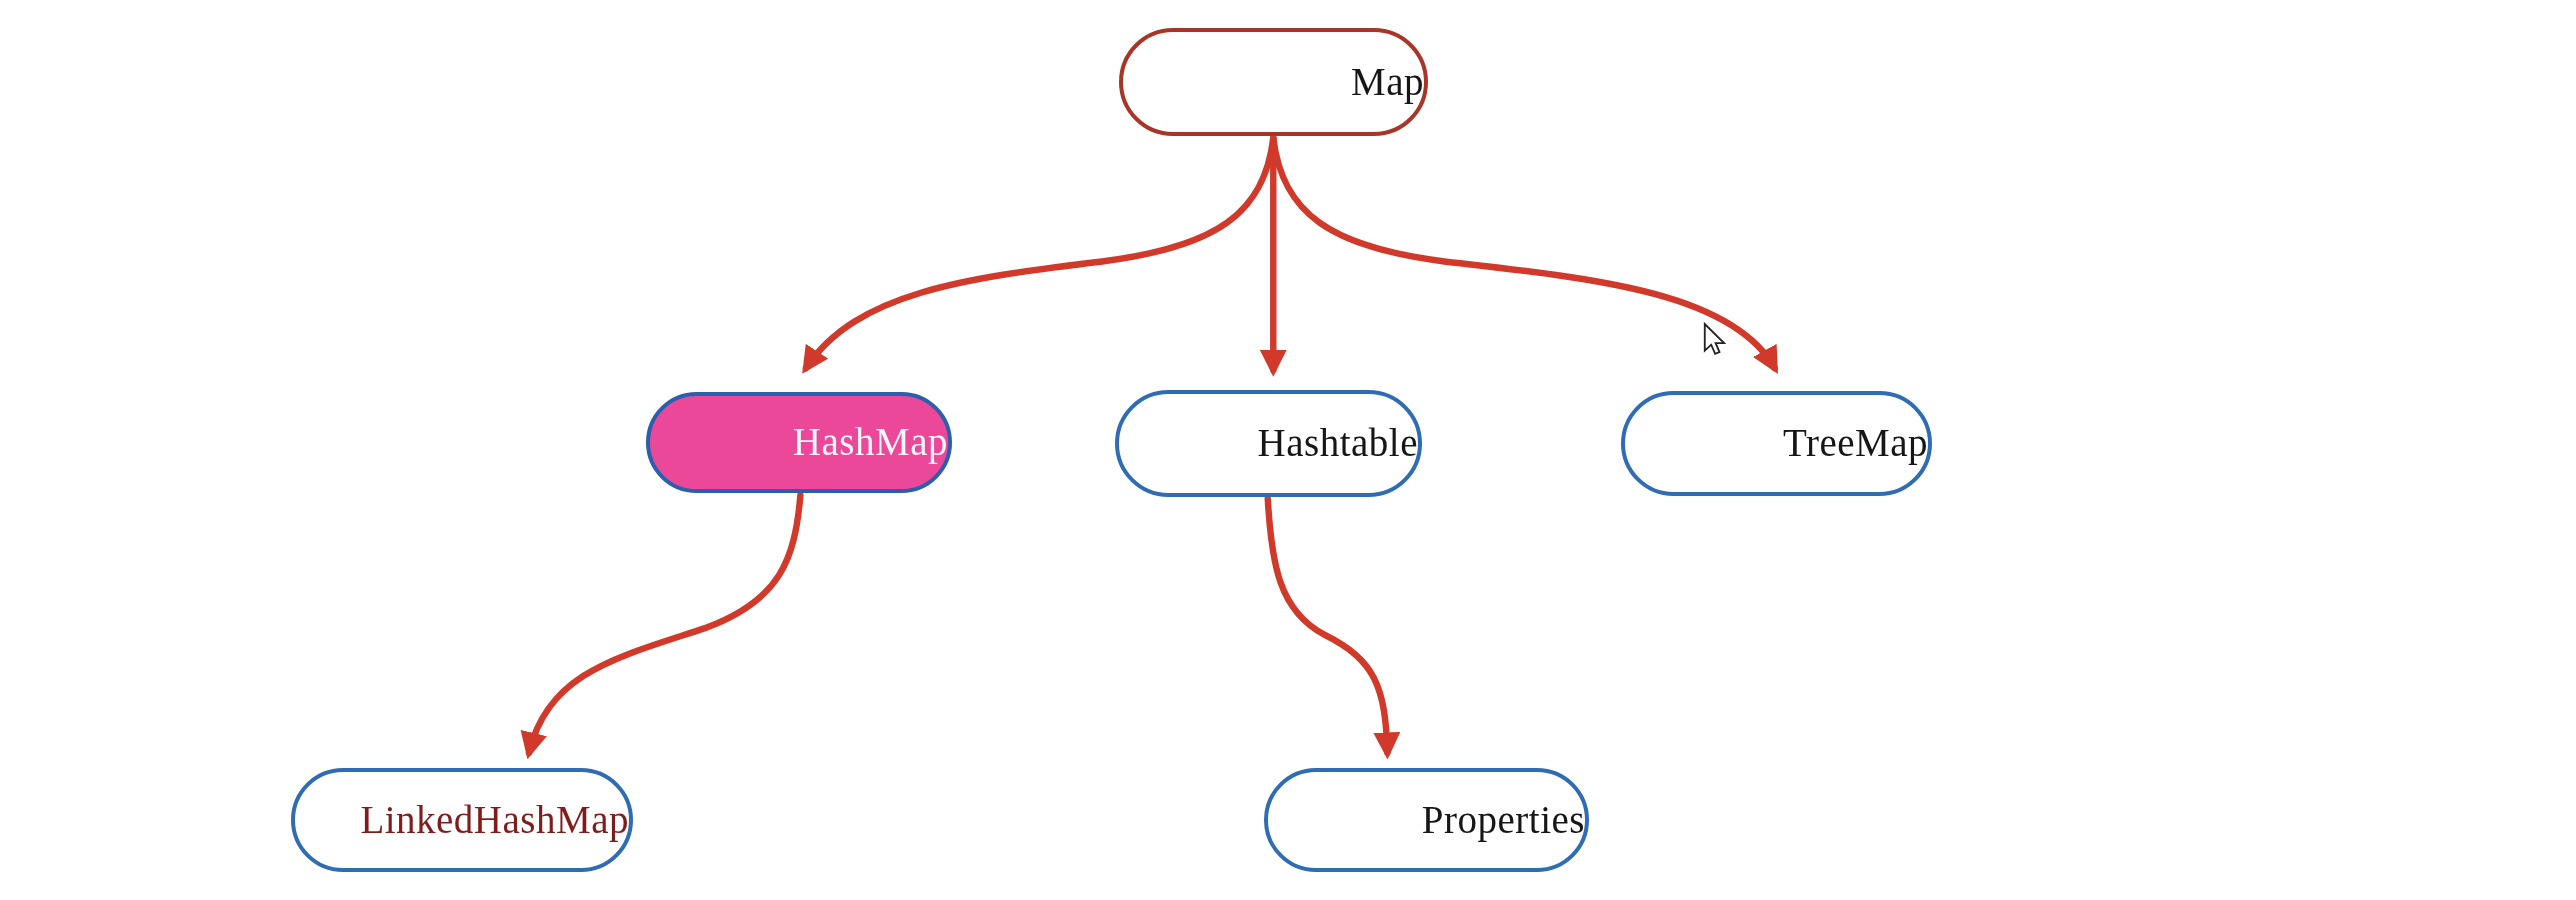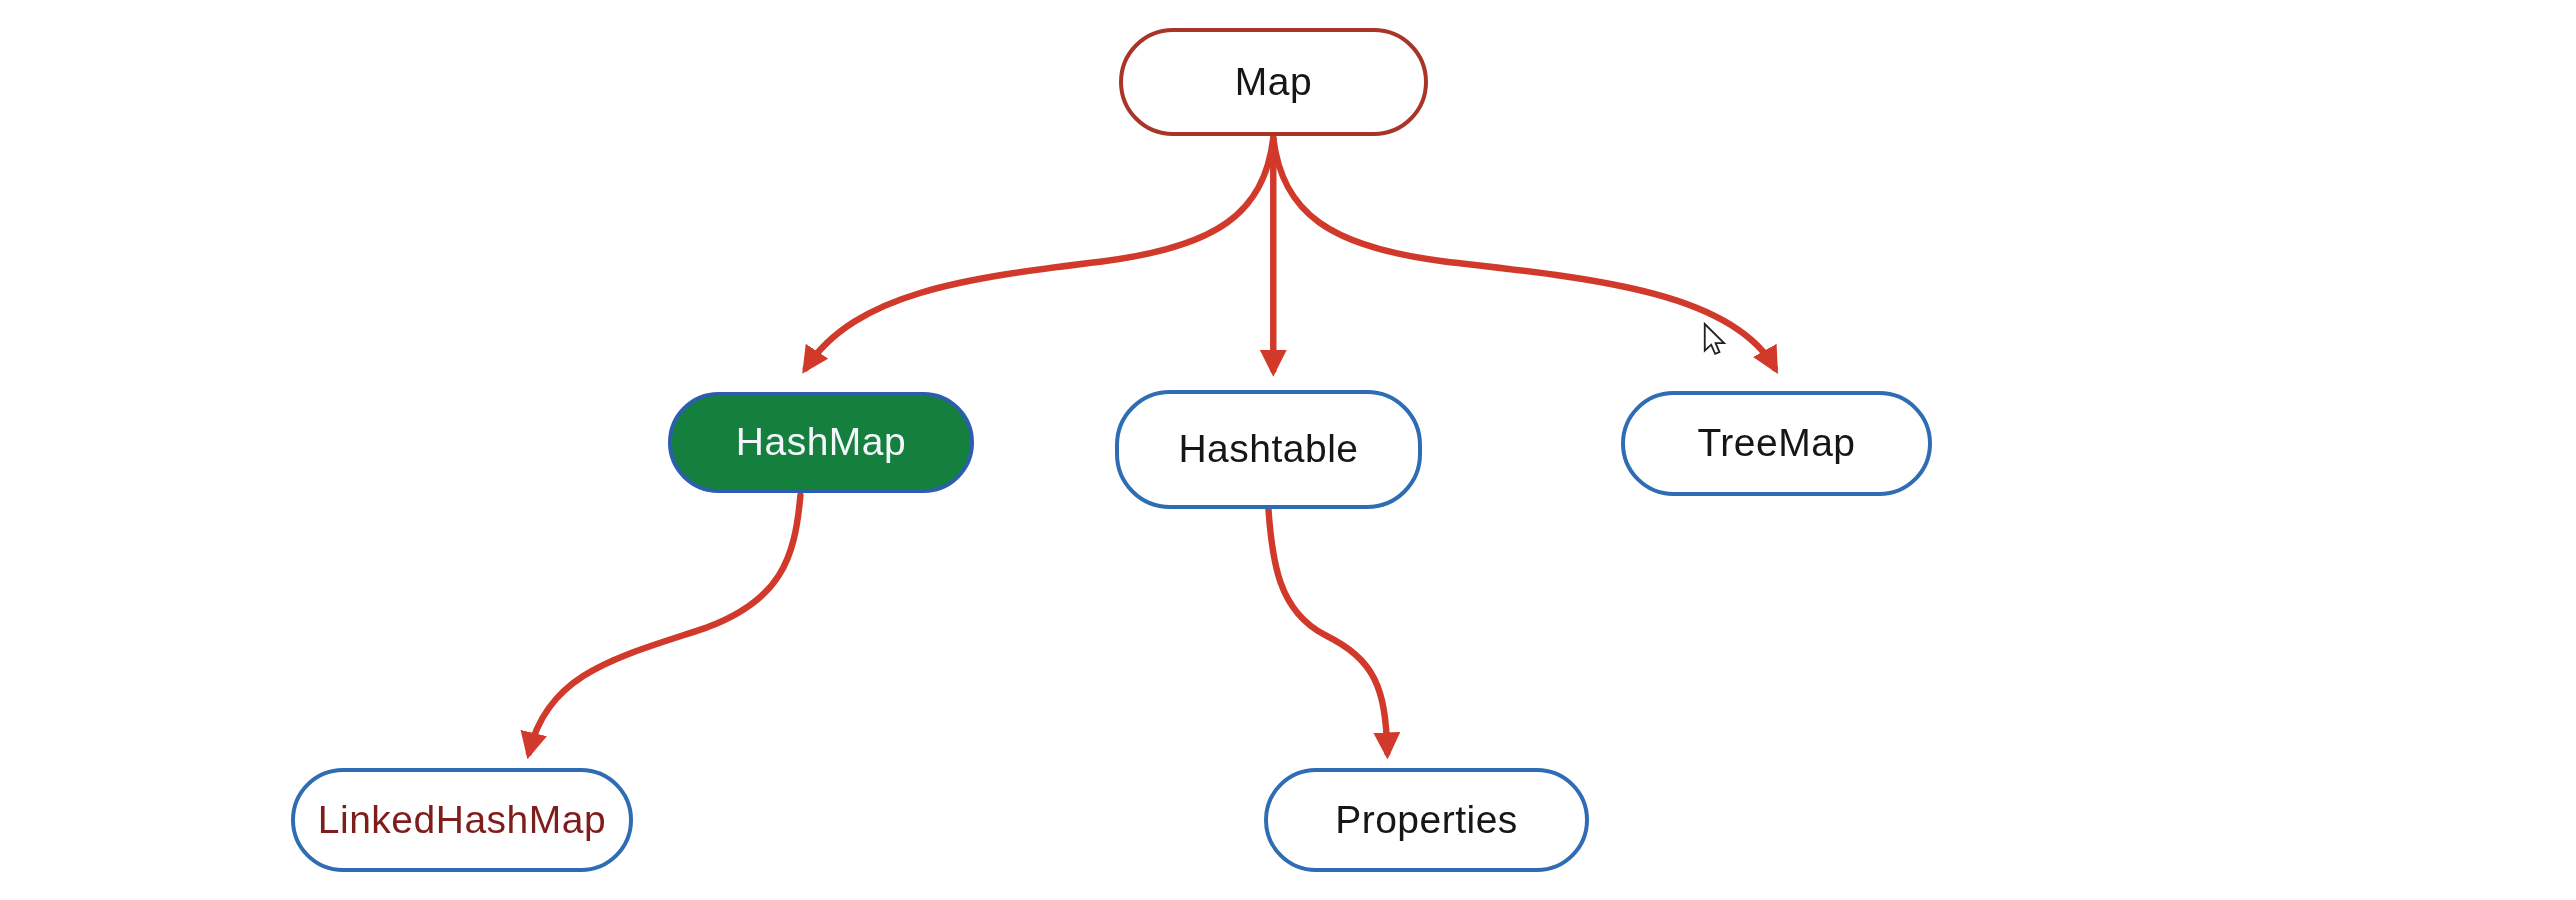--- a/index.html
+++ b/index.html
@@ -22,24 +22,25 @@
     left: 0; top: 0;
     width: 2576px;
     height: 901px;
     pointer-events: none;
   }
   .node {
     position: absolute;
     box-sizing: border-box;
     display: flex;
     align-items: center;
-    justify-content: center;
+    justify-content: flex-end;
     border-radius: 55px;
     border: 4.6px solid transparent;
     background: #ffffff;
+    font-family: Liberation Serif, serif;
   }
   .node-label {
     font-size: 39px;
     letter-spacing: 0.5px;
     white-space: nowrap;
     line-height: 1;
     padding-bottom: 1.8px;
   }
   .edge {
     fill: none;
@@ -71,25 +72,25 @@
 
     <g id="cursor-group" transform="translate(1853,352)">
       <path d="M 0 0 L 0 29 L 7 22.5 L 11.3 32.5 L 16 30.5 L 11.8 20.8 L 21 20.8 Z" fill="#ffffff" stroke="#222222" stroke-width="2" stroke-linejoin="miter"></path>
     </g>
   </svg>
 
   <div class="node" style="left: 1119px; top: 28px; width: 309px; height: 108px; background: rgb(255, 255, 255); border-color: rgb(169, 52, 40);">
     <span class="node-label" style="color: rgb(22, 22, 22);">Map</span>
   </div>
 
-  <div class="node" style="left: 668px; top: 392px; width: 306px; height: 101px; background: #15803d; border-color: rgb(43, 95, 174);">
+  <div class="node" style="left: 646px; top: 392px; width: 306px; height: 101px; background: #ec4899; border-color: rgb(43, 95, 174);">
     <span class="node-label" style="color: rgb(243, 247, 252);">HashMap</span>
   </div>
 
-  <div class="node" style="left: 1115px; top: 390px; width: 307px; height: 119px; background: rgb(255, 255, 255); border-color: rgb(46, 108, 180);">
+  <div class="node" style="left: 1115px; top: 390px; width: 307px; height: 107px; background: rgb(255, 255, 255); border-color: rgb(46, 108, 180);">
     <span class="node-label" style="color: rgb(22, 22, 22);">Hashtable</span>
   </div>
 
   <div class="node" style="left: 1621px; top: 391px; width: 311px; height: 105px; background: rgb(255, 255, 255); border-color: rgb(46, 108, 180);">
     <span class="node-label" style="color: rgb(22, 22, 22);">TreeMap</span>
   </div>
 
   <div class="node" style="left: 291px; top: 768px; width: 342px; height: 104px; background: rgb(255, 255, 255); border-color: rgb(46, 108, 180);">
     <span class="node-label" style="color: #7f1d1d;">LinkedHashMap</span>
   </div>

